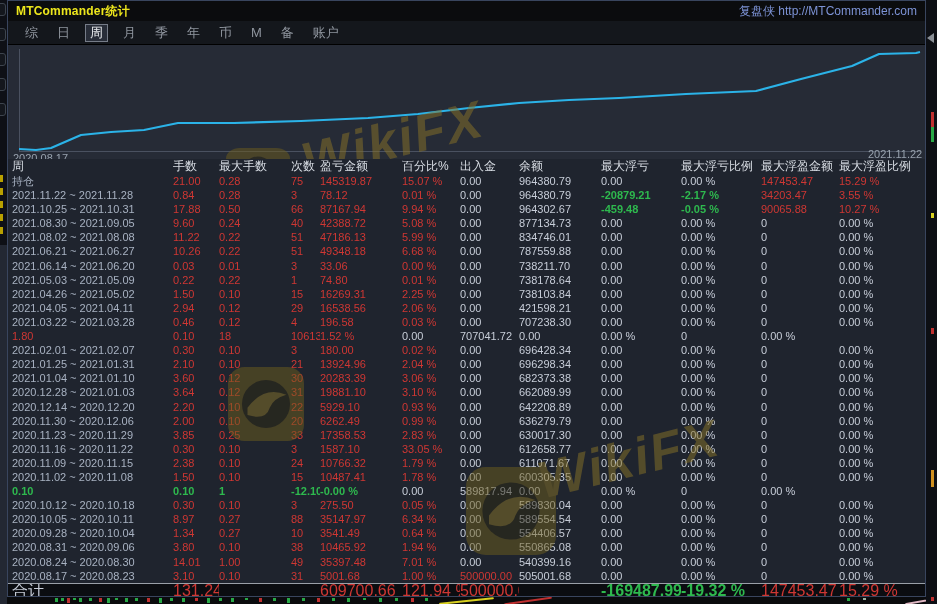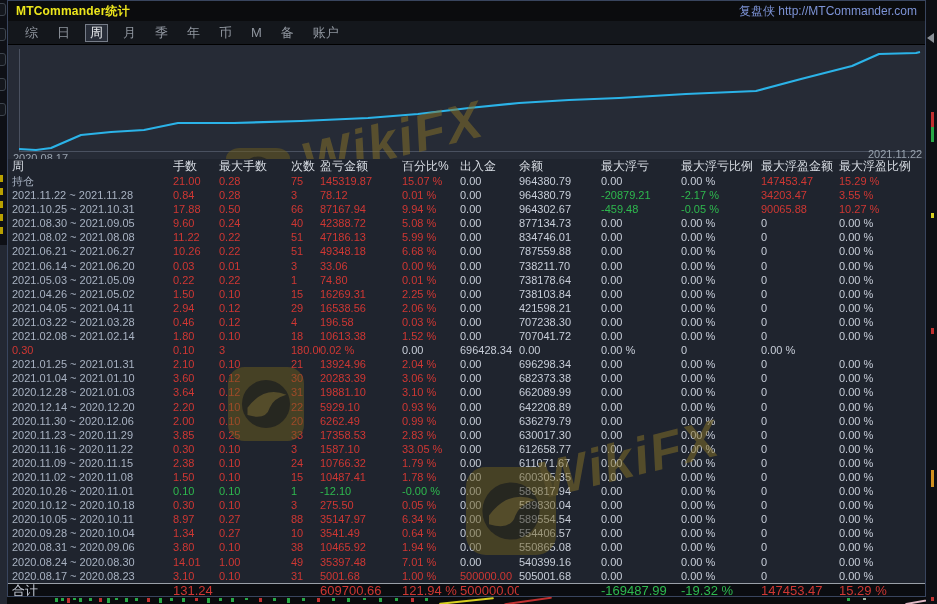--- a/index.html
+++ b/index.html
@@ -43,22 +43,22 @@
     transform:rotate(-14deg);letter-spacing:2px;}
   .wm-eagle{border-radius:22%;background:#6e5e1e;position:absolute;}
   
   .table{position:absolute;left:0;top:158px;width:919px;height:439px;background:#1f242e;}
   .trow,.thead,.tfoot{display:grid;
     grid-template-columns:161px 46px 72px 29px 82px 58px 59px 82px 80px 80px 78px 1fr;
     padding-left:4px;white-space:nowrap;}
   .thead{height:15px;line-height:15px;color:#d8dde4;font-size:12px;}
   .trow{height:14.1px;line-height:14.1px;font-size:11px;}
   .tfoot{position:absolute;left:0;bottom:0;width:100%;height:15px;line-height:14px;
-    background:#0b0d11;border-top:1px solid #9aa0a8;font-size:13px;}
-  .c-red{color:#cf3733;} .c-green{color:#2eb94e;} .c-gray{color:#c7cdd8;} .c-dim{color:#a8b2c2;}
+    background:#0b0d11;border-top:1px solid #9aa0a8;font-size:16px;}
+  .c-red{color:#cf3733;} .c-green{color:#2eb94e;font-weight:bold;} .c-gray{color:#c7cdd8;} .c-dim{color:#a8b2c2;}
   .cell{overflow:hidden;}
 </style>
 </head>
 <body>
 
 <div class="screen">
 
   <div class="left-sliver">
       <div class="btn" style="top: 3px;"></div>
       <div class="btn" style="top: 28px;"></div>
@@ -278,34 +278,34 @@
             <div class="cell c-red">196.58</div>
             <div class="cell c-red">0.03 %</div>
             <div class="cell c-gray">0.00</div>
             <div class="cell c-gray">707238.30</div>
             <div class="cell c-gray">0.00</div>
             <div class="cell c-gray">0.00 %</div>
             <div class="cell c-gray">0</div>
             <div class="cell c-gray">0.00 %</div>
           </div>
           <div class="trow">
-            <div class="cell c-dim">2021.02.08 ~ 2021.02.14</div>
             <div class="cell c-red">1.80</div>
             <div class="cell c-red">0.10</div>
             <div class="cell c-red">18</div>
             <div class="cell c-red">10613.38</div>
             <div class="cell c-red">1.52 %</div>
             <div class="cell c-gray">0.00</div>
             <div class="cell c-gray">707041.72</div>
             <div class="cell c-gray">0.00</div>
             <div class="cell c-gray">0.00 %</div>
             <div class="cell c-gray">0</div>
             <div class="cell c-gray">0.00 %</div>
           </div>
           <div class="trow">
+            <div class="cell c-dim">2021.02.01 ~ 2021.02.07</div>
             <div class="cell c-red">0.30</div>
             <div class="cell c-red">0.10</div>
             <div class="cell c-red">3</div>
             <div class="cell c-red">180.00</div>
             <div class="cell c-red">0.02 %</div>
             <div class="cell c-gray">0.00</div>
             <div class="cell c-gray">696428.34</div>
             <div class="cell c-gray">0.00</div>
             <div class="cell c-gray">0.00 %</div>
             <div class="cell c-gray">0</div>
@@ -431,21 +431,20 @@
             <div class="cell c-red">10487.41</div>
             <div class="cell c-red">1.78 %</div>
             <div class="cell c-gray">0.00</div>
             <div class="cell c-gray">600305.35</div>
             <div class="cell c-gray">0.00</div>
             <div class="cell c-gray">0.00 %</div>
             <div class="cell c-gray">0</div>
             <div class="cell c-gray">0.00 %</div>
           </div>
           <div class="trow">
-            <div class="cell c-dim">2020.10.26 ~ 2020.11.01</div>
             <div class="cell c-green">0.10</div>
             <div class="cell c-green">0.10</div>
             <div class="cell c-green">1</div>
             <div class="cell c-green">-12.10</div>
             <div class="cell c-green">-0.00 %</div>
             <div class="cell c-gray">0.00</div>
             <div class="cell c-gray">589817.94</div>
             <div class="cell c-gray">0.00</div>
             <div class="cell c-gray">0.00 %</div>
             <div class="cell c-gray">0</div>

